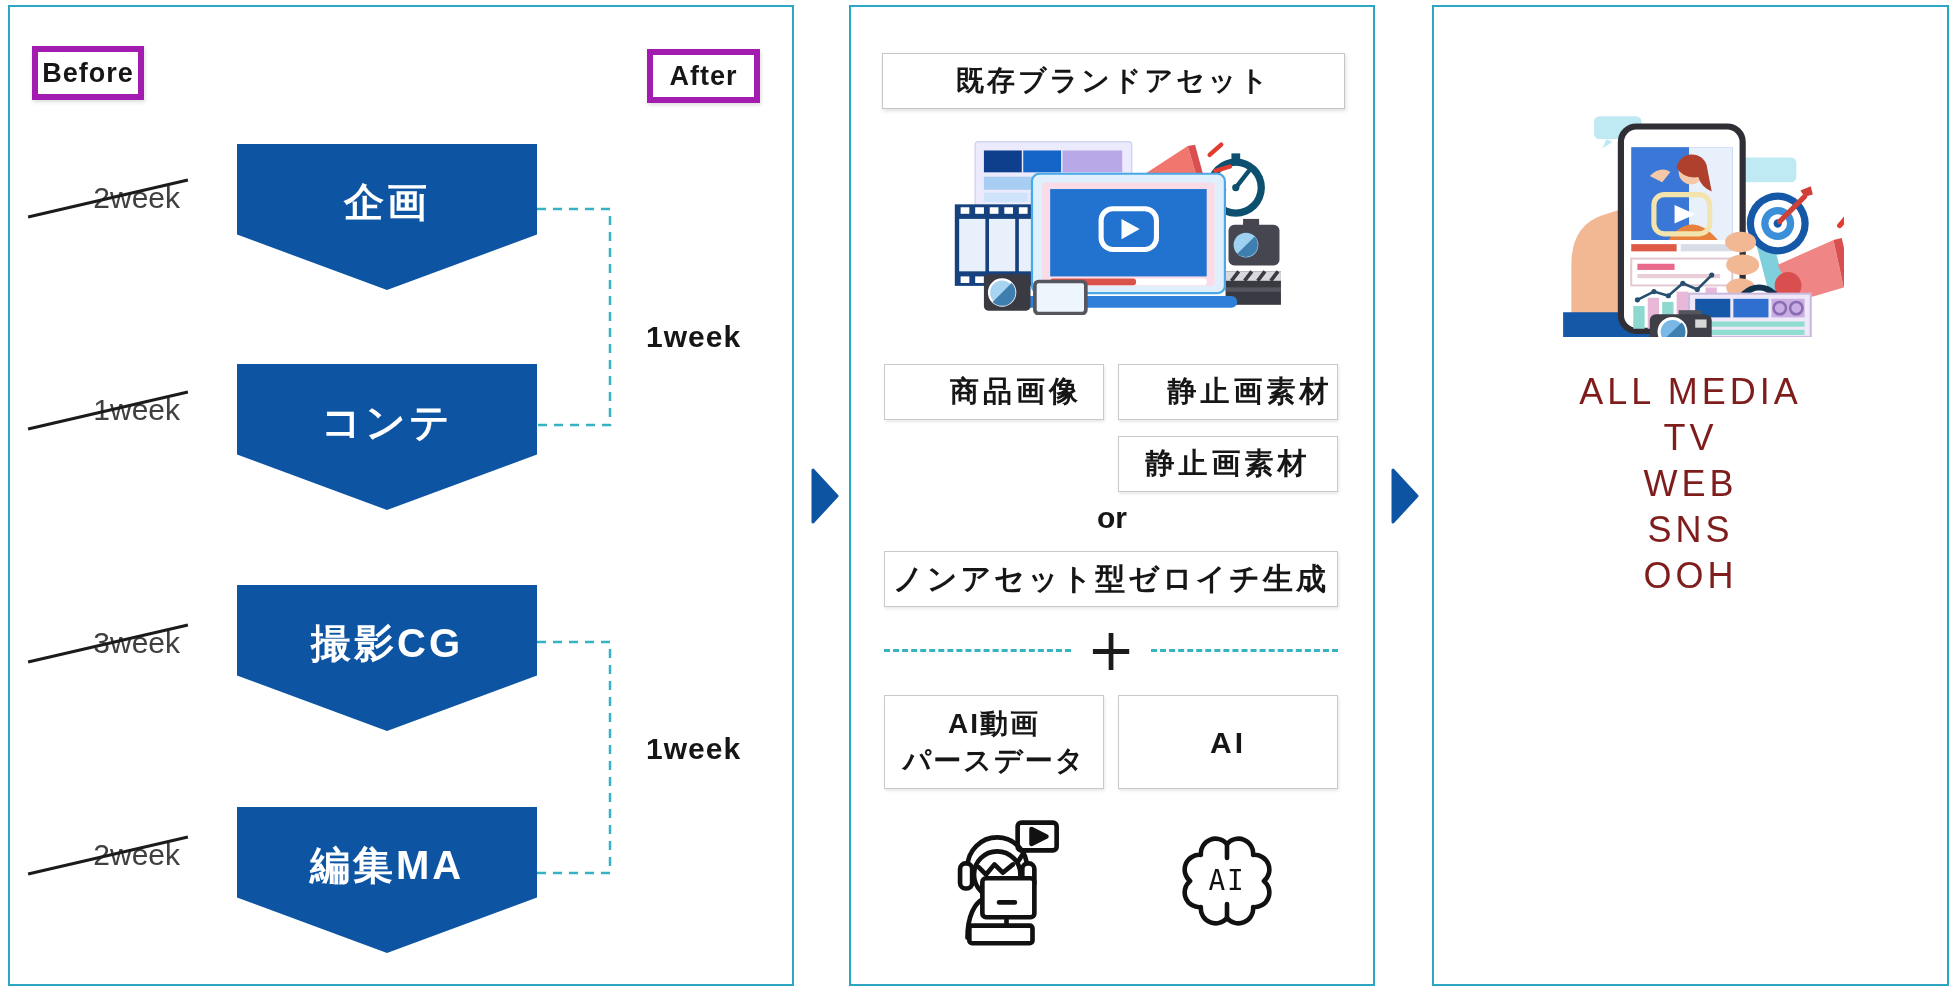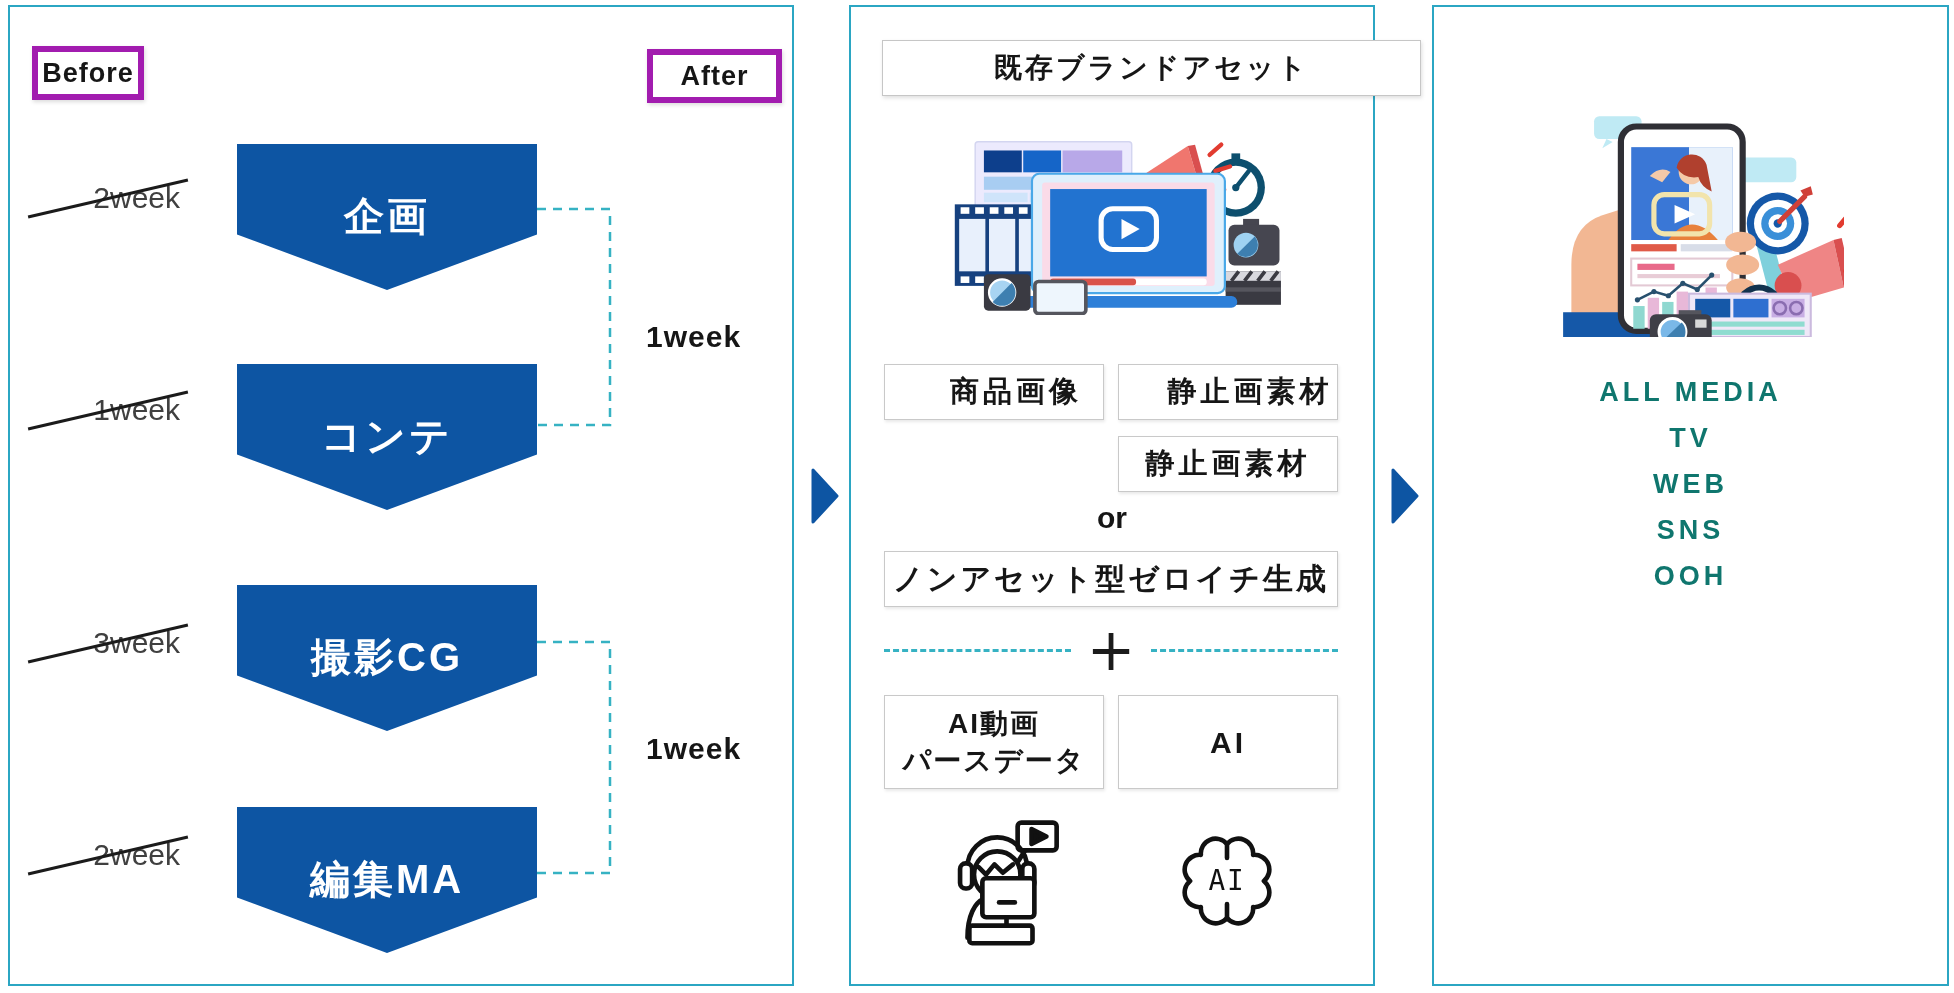--- a/index.html
+++ b/index.html
@@ -15,28 +15,28 @@
   #panel-mid{left:849px;width:526px;}
   #panel-right{left:1432px;width:517px;}
 
   .tag-box{
     position:absolute;background:#ffffff;border:6px solid #a21caf;
     box-shadow:1px 2px 4px rgba(0,0,0,.14);
     display:flex;align-items:center;justify-content:center;
     font-weight:bold;box-sizing:border-box;
   }
   .before-box{left:22px;top:39px;width:112px;height:54px;font-size:27px;letter-spacing:1px;}
-  .after-box{left:637px;top:42px;width:135px;height:54px;font-size:27px;letter-spacing:1px;}
+  .after-box{left:637px;top:42px;width:113px;height:54px;font-size:27px;letter-spacing:1px;}
 
   .chevron{
     position:absolute;left:227px;width:300px;height:146px;background:#0d55a3;
     clip-path:polygon(0 0,100% 0,100% 62%,50% 100%,0 62%);
     display:flex;justify-content:center;align-items:flex-start;
   }
-  .chevron span{margin-top:48px;color:#ffffff;font-size:40px;font-weight:bold;letter-spacing:3px;line-height:1.2;}
+  .chevron span{margin-top:34px;color:#ffffff;font-size:40px;font-weight:bold;letter-spacing:3px;line-height:1.2;}
 
   .week{
     position:absolute;left:30px;width:140px;height:34px;line-height:34px;
     text-align:right;font-size:30px;font-weight:normal;color:#404040;
   }
   .week::after{
     content:"";position:absolute;left:-14px;right:-10px;top:16px;
     border-top:3px solid #1b1b1b;transform:rotate(-13deg);
   }
   .oneweek{
@@ -47,21 +47,21 @@
 
   .flow-arrow{position:absolute;top:467px;width:30px;height:58px;}
   #arrow-1{left:810px;} #arrow-2{left:1390px;}
 
   .header-box{
     position:absolute;background:#ffffff;border:1px solid #c6c6c6;
     box-shadow:1px 2px 4px rgba(0,0,0,.13);
     display:flex;align-items:center;justify-content:center;
     font-weight:bold;box-sizing:border-box;
   }
-  #mid-header{left:31px;top:33px;width:539px;height:56px;font-size:28px;letter-spacing:3px;}
+  #mid-header{left:31px;top:46px;width:463px;height:56px;font-size:28px;letter-spacing:3px;}
   #right-header{left:30px;top:42px;width:450px;height:56px;font-size:30px;letter-spacing:5px;}
 
   .asset-box{
     position:absolute;background:#ffffff;border:1px solid #c9c9c9;
     box-shadow:1px 2px 3px rgba(0,0,0,.09);
     display:flex;align-items:center;justify-content:center;text-align:center;
     font-weight:bold;box-sizing:border-box;font-size:29px;letter-spacing:4px;
   }
   .ab-r1{top:357px;height:56px;padding-left:44px;}
   .ab-r2{top:429px;height:56px;}
@@ -89,21 +89,21 @@
   .mid-illus{position:absolute;left:95px;top:126px;width:335px;height:182px;}
   .right-illus{position:absolute;left:100px;top:103px;width:310px;height:227px;}
   .creator-icon{position:absolute;left:88px;top:810px;width:122px;height:130px;}
   .brain-icon{position:absolute;left:316px;top:813px;width:120px;height:122px;}
 
   .media-list{
     position:absolute;left:0;right:0;top:362px;
     display:flex;flex-direction:column;align-items:center;
   }
   .media-list span{
-    height:46px;line-height:46px;font-size:27px;font-weight:bold;letter-spacing:4px;color:#0f766e;
+    height:46px;line-height:46px;font-size:36px;font-weight:normal;letter-spacing:4px;color:#7f1d1d;
   }
 </style>
 </head>
 <body>
 
 <div class="canvas">
 
   <section class="panel" id="panel-left">
 
     <svg class="bracket-svg" viewBox="0 0 786 981">

